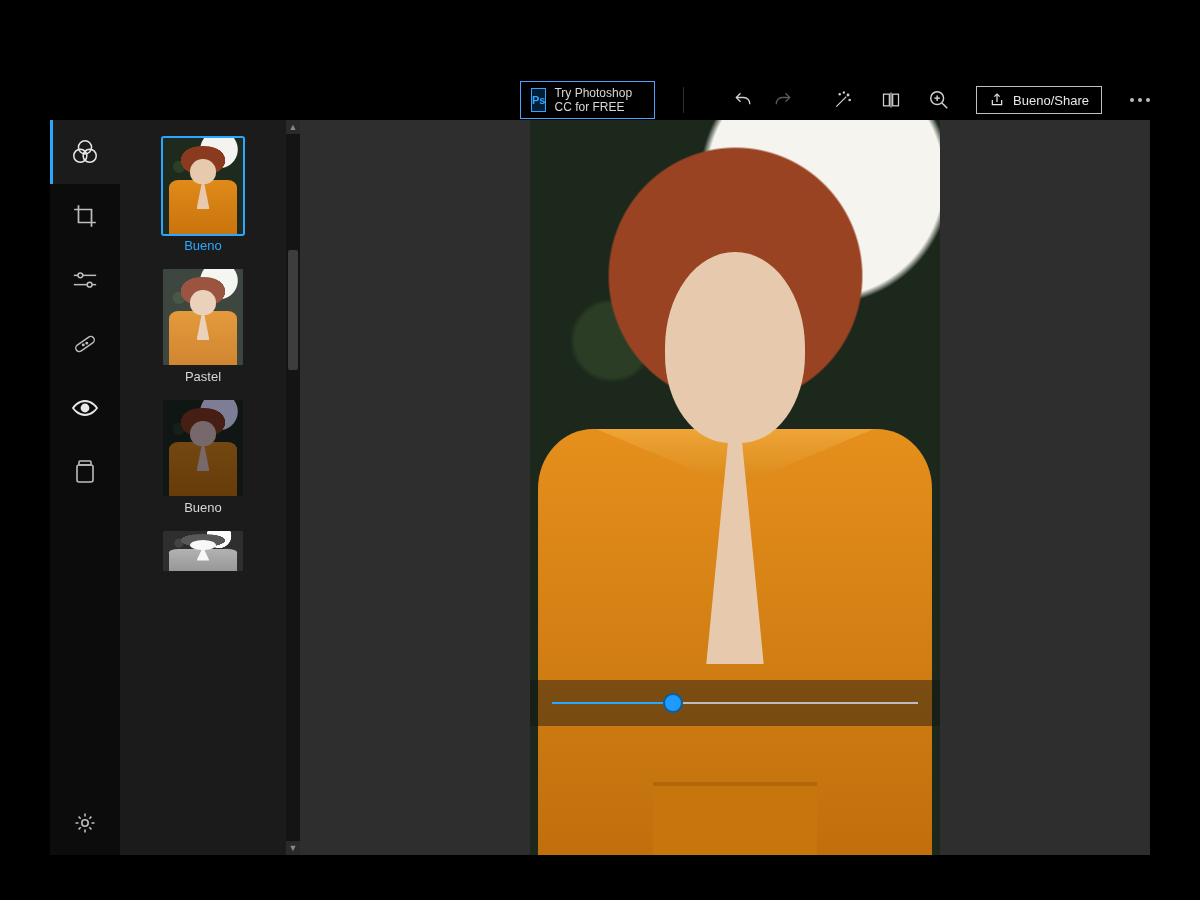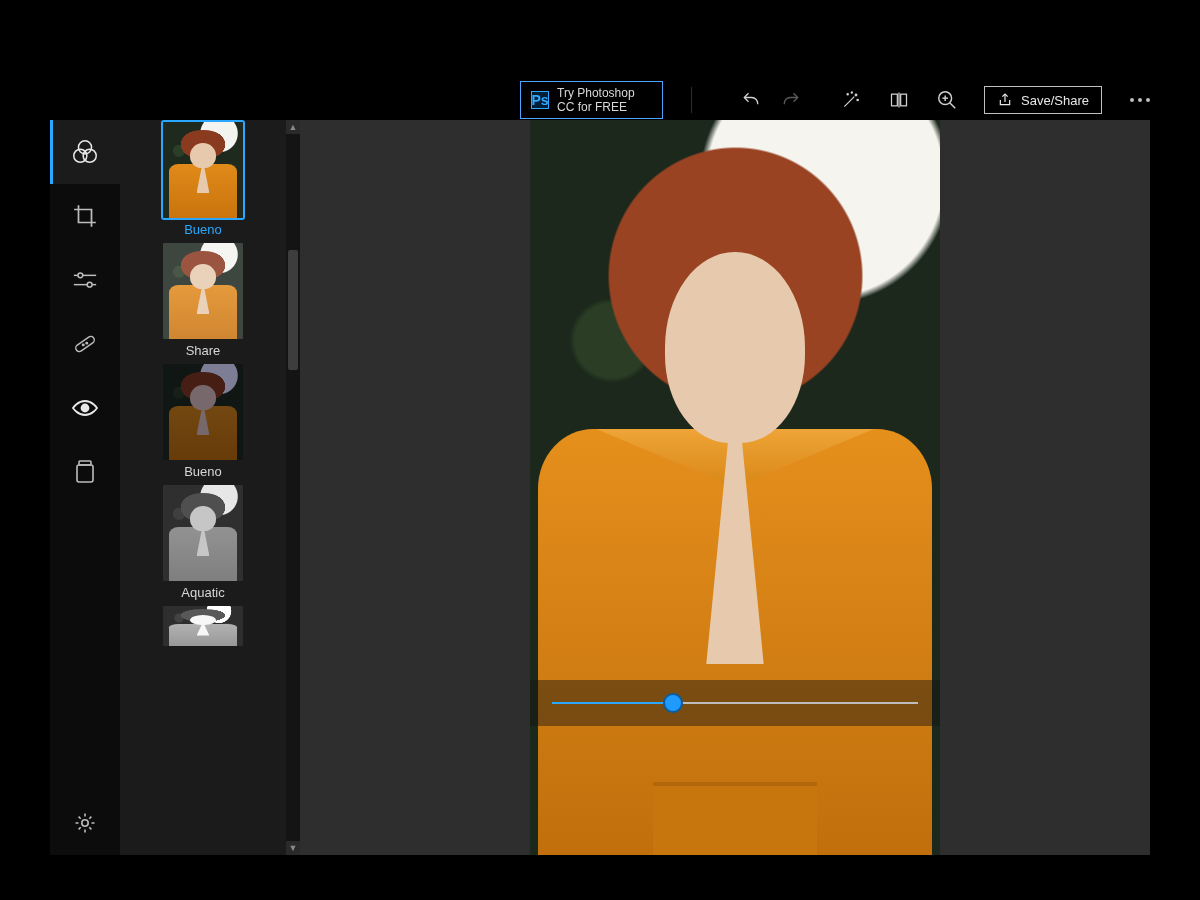--- a/index.html
+++ b/index.html
@@ -4,21 +4,21 @@
 <style>
   * { box-sizing: border-box; margin: 0; padding: 0; }
   html, body { width: 1200px; height: 900px; background: #000; font-family: "Segoe UI", Arial, sans-serif; color: #e6e6e6; overflow: hidden; }
 
   .stage { position: absolute; left: 50px; top: 80px; width: 1100px; height: 775px; background: #000; }
 
   
   .topbar { position: absolute; left: 0; right: 0; top: 0; height: 40px; display: flex; align-items: center; }
   .topbar-spacer { flex: 0 0 470px; }
   .tryps { display: flex; align-items: center; gap: 8px; padding: 4px 10px; border: 1px solid #4da3ff; color: #d8d8d8; font-size: 12px; cursor: pointer; }
-  .ps-badge { width: 18px; height: 18px; background: #001e36; border: 1px solid #31a8ff; display: flex; align-items: center; justify-content: center; color: #31a8ff; font-weight: 700; font-size: 14px; }
+  .ps-badge { width: 18px; height: 24px; background: #001e36; border: 1px solid #31a8ff; display: flex; align-items: center; justify-content: center; color: #31a8ff; font-weight: 700; font-size: 11px; }
   .tb-group { display: flex; align-items: center; gap: 26px; margin-left: 38px; }
   .tb-group.tight { gap: 18px; }
   .tb-sep { width: 1px; height: 26px; background: #2e2e2e; margin: 0 10px 0 28px; }
   .icon-btn { width: 22px; height: 22px; display: flex; align-items: center; justify-content: center; color: #d0d0d0; cursor: pointer; }
   .icon-btn.dim { color: #5a5a5a; }
   .save-btn { display: flex; align-items: center; gap: 8px; padding: 5px 12px; border: 1px solid #bfbfbf; color: #e8e8e8; font-size: 13px; cursor: pointer; margin-left: 26px; }
   .kebab { margin-left: 28px; display: flex; gap: 4px; cursor: pointer; }
   .kebab span { width: 4px; height: 4px; background: #bdbdbd; border-radius: 50%; }
 
   
@@ -28,21 +28,21 @@
   .rail-item.active::before { content: ""; position: absolute; left: 0; top: 0; bottom: 0; width: 3px; background: #2aa8ff; }
   .rail-spacer { flex: 1; }
 
   
   .strip-wrap { position: absolute; left: 70px; top: 40px; bottom: 0; width: 180px; background: #1b1b1b; }
   .strip { position: absolute; left: 0; top: 0; bottom: 0; right: 14px; overflow: hidden; padding-top: 2px; }
   .sb-track { position: absolute; right: 0; top: 0; bottom: 0; width: 14px; background: #141414; }
   .sb-btn { position: absolute; left: 0; right: 0; height: 14px; background: #2a2a2a; display:flex; align-items:center; justify-content:center; color:#888; font-size:9px;}
   .sb-btn.top { top: 0; } .sb-btn.bot { bottom: 0; }
   .sb-thumb { position: absolute; left: 2px; right: 2px; top: 130px; height: 120px; background: #3d3d3d; border-radius: 2px; cursor: pointer;}
-  .filter { width: 100px; margin: 0 auto 6px; text-align: center; cursor: pointer;}
+  .filter { width: 100px; margin: 16px auto 6px; text-align: center; cursor: pointer;}
   .filter .thumb { width: 80px; height: 96px; margin: 0 auto 4px; border-radius: 1px; overflow: hidden; position: relative; }
   .filter.selected .thumb { outline: 2px solid #2aa8ff; outline-offset: 0; }
   .filter .lbl { font-size: 13px; color: #d6d6d6; font-weight: 300; }
   .filter.selected .lbl { color: #2aa8ff; }
 
   
   .portrait { position: absolute; inset: 0; }
   .portrait .bg { position:absolute; inset:0; background: radial-gradient(circle at 70% 12%, #f3f3ef 0 18%, transparent 19%), #1e2a1e; }
   .portrait .leaves { position:absolute; inset:0; background:
       radial-gradient(circle at 20% 30%, #2d4127 0 6%, transparent 7%),
@@ -140,21 +140,21 @@
     </div>
 
     <div class="save-btn">
       <span>
         <svg width="16" height="16" viewBox="0 0 24 24" fill="none" stroke="currentColor" stroke-width="1.8">
             <path d="M5 12v7h14v-7"></path>
             <path d="M12 3v12"></path>
             <path d="M8 7l4-4 4 4"></path>
           </svg>
       </span>
-      <span>Save/Share</span>
+      <span>Bueno/Share</span>
     </div>
 
     <div class="kebab">
         <span></span>
         <span></span>
         <span></span>
       </div>
   </div>
 
   <div class="rail">
@@ -243,52 +243,39 @@
           <div class="portrait">
               <div class="bg"></div>
               <div class="leaves"></div>
               <div class="body"></div>
               <div class="hair"></div>
               <div class="face"></div>
               <div class="hands"></div>
               <div class="tint t-pastel"></div>
             </div>
         </div>
-        <div class="lbl">Share</div>
+        <div class="lbl">Pastel</div>
       </div>
 
       <div class="filter">
         <div class="thumb">
           <div class="portrait">
               <div class="bg"></div>
               <div class="leaves"></div>
               <div class="body"></div>
               <div class="hair"></div>
               <div class="face"></div>
               <div class="hands"></div>
               <div class="tint t-haze"></div>
             </div>
         </div>
         <div class="lbl">Bueno</div>
       </div>
 
 
-      <div class="filter">
-        <div class="thumb">
-          <div class="portrait t-aquatic">
-              <div class="bg"></div>
-              <div class="leaves"></div>
-              <div class="body"></div>
-              <div class="hair"></div>
-              <div class="face"></div>
-              <div class="hands"></div>
-            </div>
-        </div>
-        <div class="lbl">Aquatic</div>
-      </div>
 
       <div class="filter" style="margin-bottom:0;">
         <div class="thumb" style="height:40px;">
           <div class="portrait t-last">
               <div class="bg"></div>
               <div class="leaves"></div>
               <div class="body"></div>
               <div class="hair"></div>
               <div class="face"></div>
               <div class="hands"></div>

